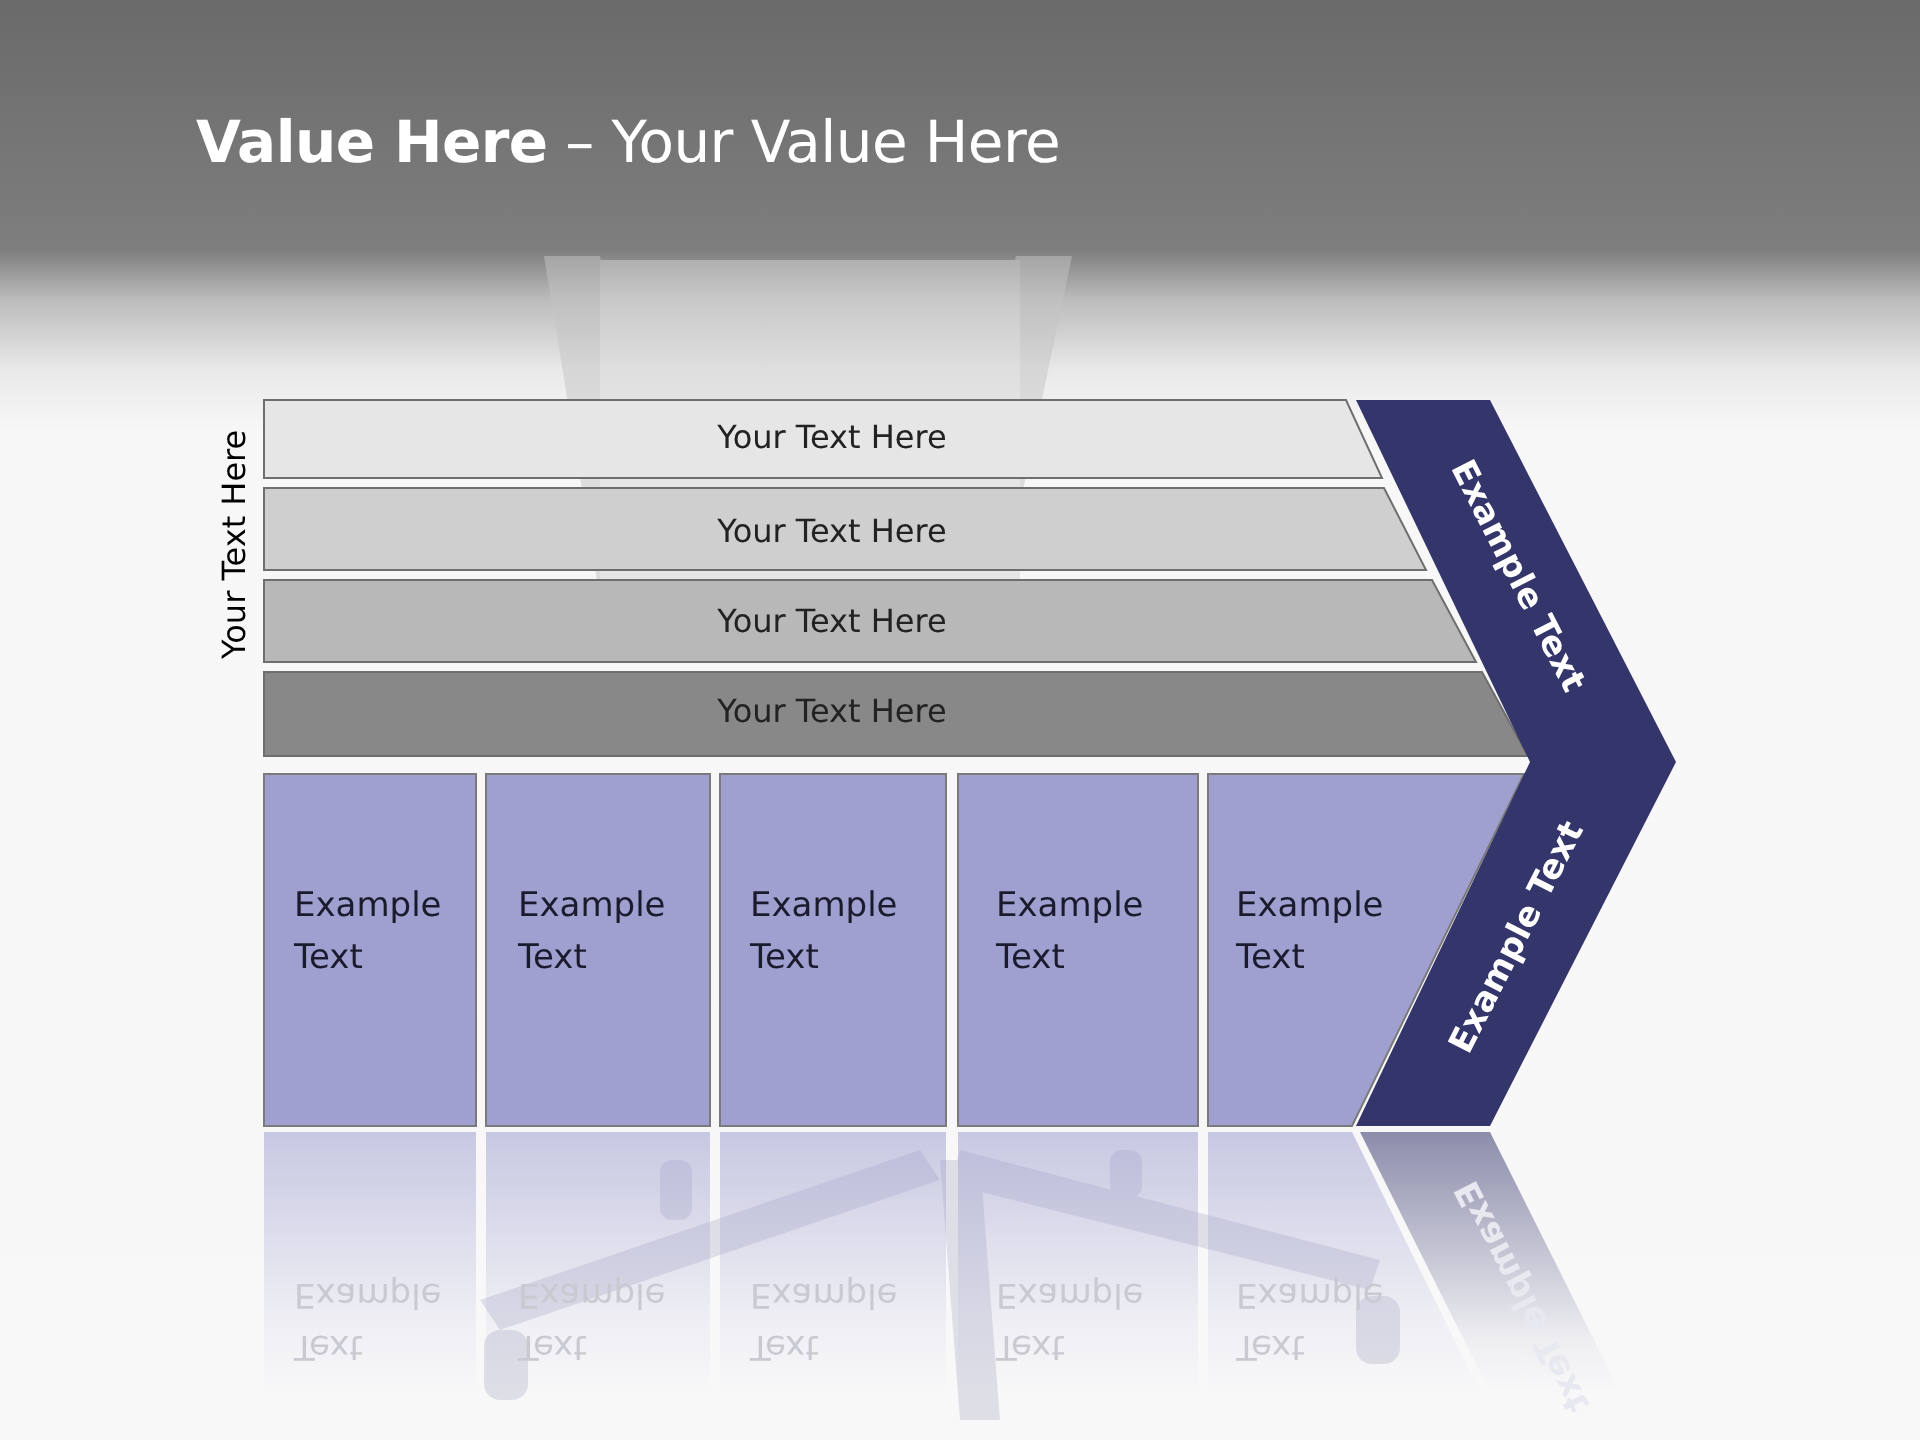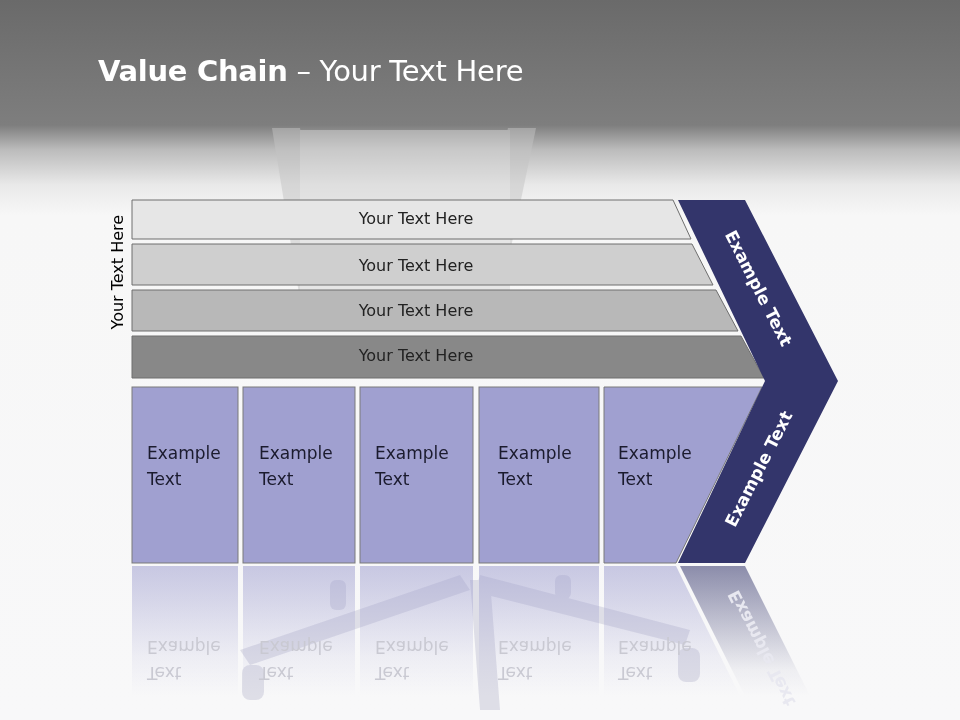--- a/index.html
+++ b/index.html
@@ -29,21 +29,21 @@
     <path d="M240,650 L460,575 L470,590 L250,665 Z"></path>
     <path d="M480,575 L690,630 L685,645 L475,592 Z"></path>
     <path d="M470,580 L490,580 L500,710 L480,710 Z"></path>
     <rect x="330" y="580" width="16" height="30" rx="6"></rect>
     <rect x="555" y="575" width="16" height="24" rx="6"></rect>
     <rect x="242" y="665" width="22" height="35" rx="8"></rect>
     <rect x="678" y="648" width="22" height="34" rx="8"></rect>
   </g>
 </svg>
 
-<div class="title"><b>Value Chain</b><span> – Your Text Here</span></div>
+<div class="title"><b>Value Here</b><span> – Your Value Here</span></div>
 
 <svg class="diagram" width="960" height="720">
   <defs>
     <linearGradient id="reflCol" x1="0" y1="0" x2="0" y2="1">
       <stop offset="0" stop-color="#a0a0d0" stop-opacity="0.55"></stop>
       <stop offset="0.7" stop-color="#a0a0d0" stop-opacity="0.12"></stop>
       <stop offset="1" stop-color="#a0a0d0" stop-opacity="0"></stop>
     </linearGradient>
     <linearGradient id="reflChev" x1="0" y1="0" x2="0" y2="1">
       <stop offset="0" stop-color="#33356b" stop-opacity="0.55"></stop>

